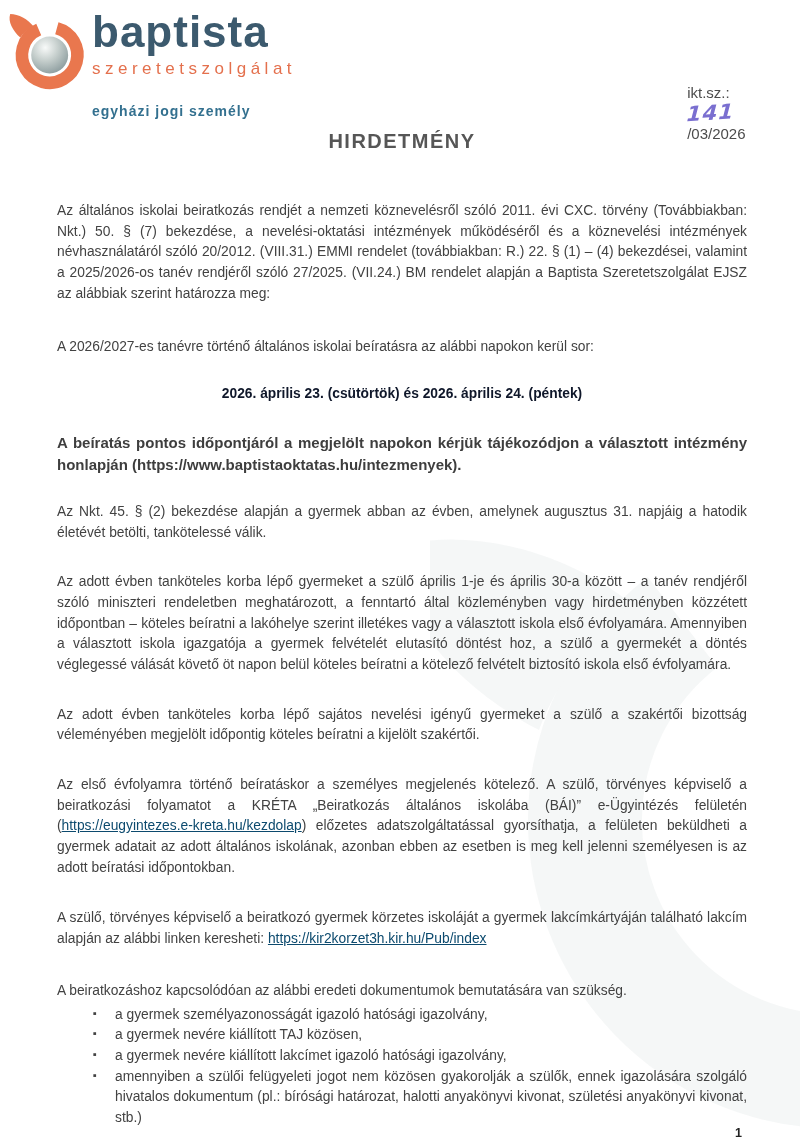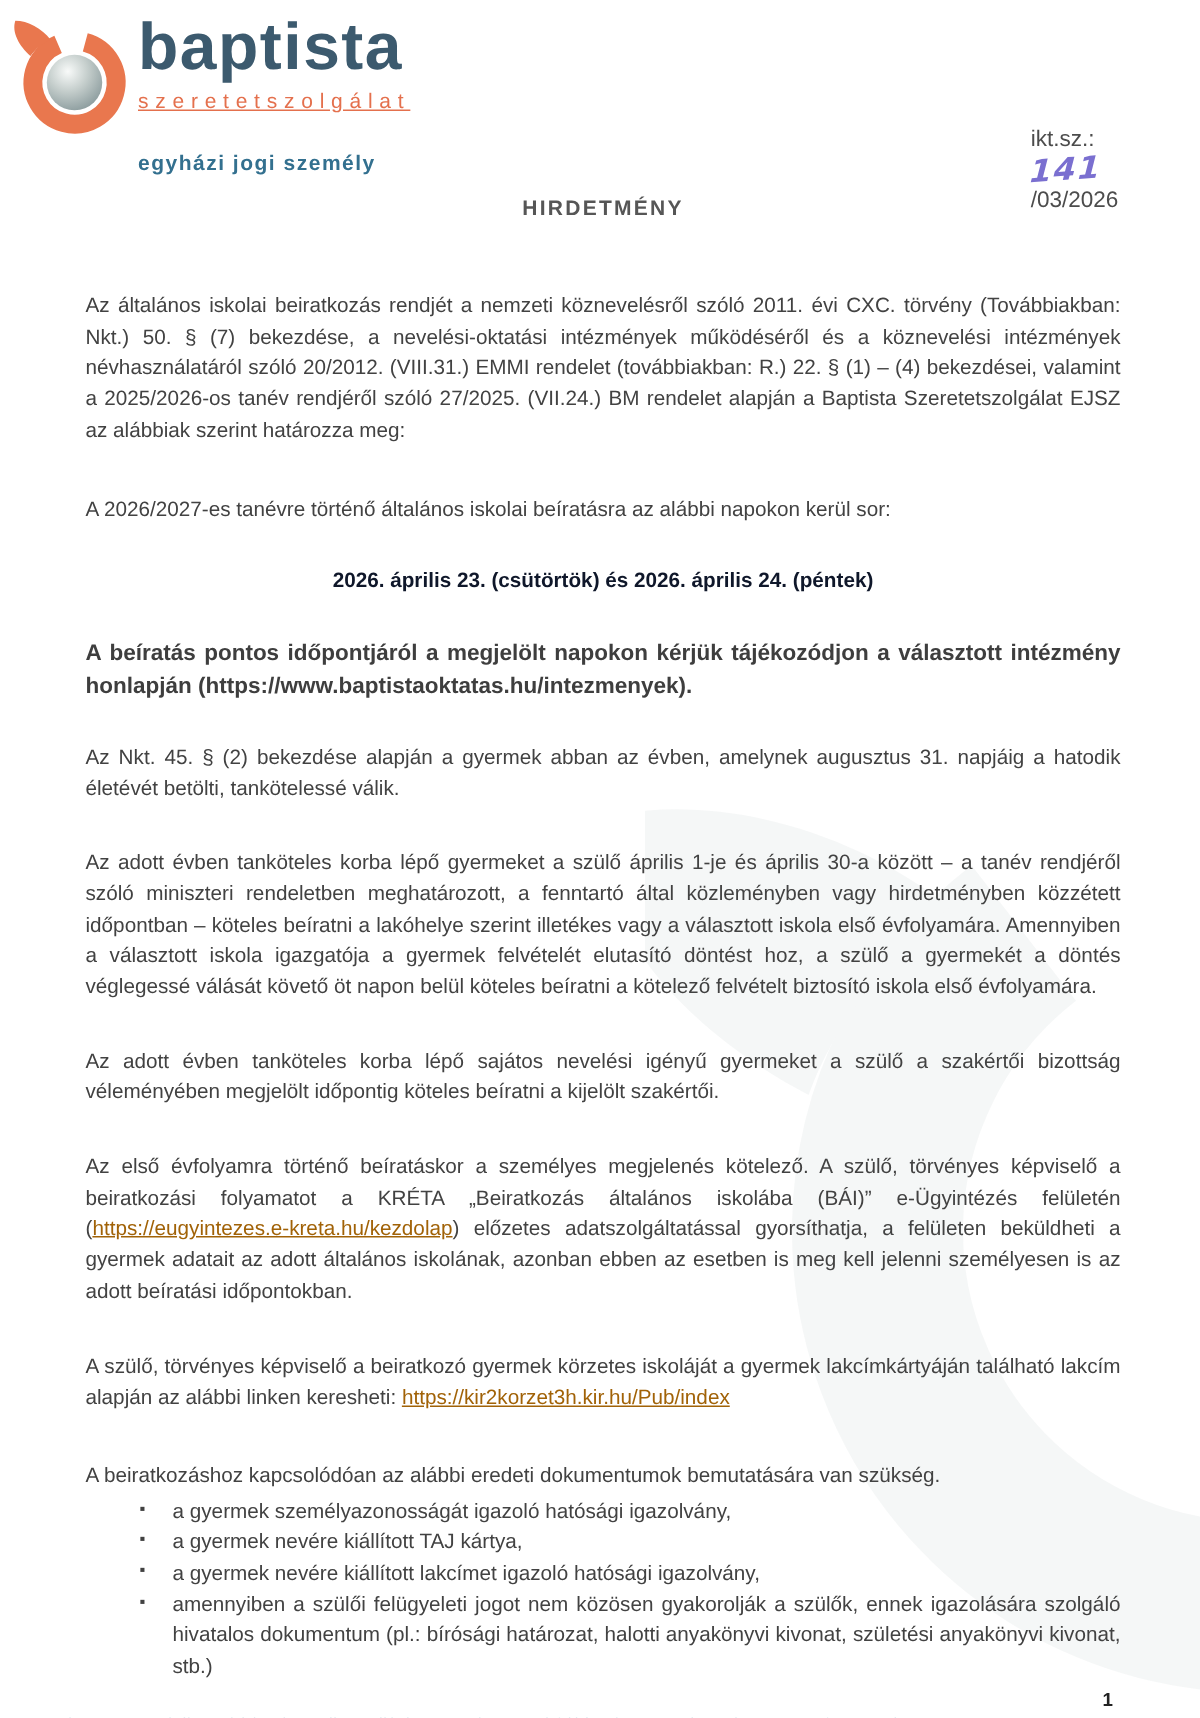--- a/index.html
+++ b/index.html
@@ -16,58 +16,58 @@
   }
   
   .logo-wrap{position:absolute;top:8px;left:6px;display:flex;align-items:flex-start;}
   .logo-mark{width:84px;height:84px;flex:0 0 auto;}
   .logo-text{margin-left:2px;padding-top:2px;}
   .logo-name{
     font-size:44px;font-weight:bold;color:#3c5a6e;line-height:1;
     letter-spacing:1px;
   }
   .logo-sub{
-    font-size:14px;color:#e4704d;letter-spacing:4.5px;margin-top:6px;line-height:1;text-decoration:underline;
+    font-size:17px;color:#e4704d;letter-spacing:4.5px;margin-top:6px;line-height:1;
   }
   .logo-tag{
     font-size:14px;font-weight:bold;color:#33708f;letter-spacing:1px;margin-top:27px;line-height:1;
   }
   
   .ikt{position:absolute;top:84px;right:52px;font-size:15px;color:#4c4c4c;display:flex;align-items:baseline;flex-direction:column;}
   .ikt .label{margin-right:12px;}
   .ikt .hand{
     color:#7a6fd0;font-size:21px;font-weight:bold;
     transform:skewX(-18deg) rotate(-4deg);display:inline-block;margin-right:14px;
     font-family:"DejaVu Sans", sans-serif;letter-spacing:1px;
   }
   
   .doc{position:absolute;top:130px;left:57px;width:690px;}
   .doc-title{
-    text-align:center;font-size:14px;font-weight:bold;color:#565656;
+    text-align:center;font-size:20px;font-weight:bold;color:#565656;
     letter-spacing:1.5px;margin:0;
   }
   .doc-subtitle{
     text-align:center;font-size:15.5px;font-weight:bold;color:#565656;
     margin:4px 0 0 0;
   }
   .doc p{font-size:13.8px;line-height:1.5;text-align:justify;margin:0;}
   .p1{margin-top:48px !important;}
   .p2{margin-top:33px !important;}
   .dates{
     margin-top:26px !important;text-align:center !important;
     font-size:19px;font-weight:bold;color:#0f172a;
   }
   .p4{margin-top:27px !important;font-weight:bold;font-size:15px !important;color:#3e3e3e;}
   .p5{margin-top:25px !important;}
   .p6{margin-top:29px !important;}
   .p7{margin-top:29px !important;}
   .p8{margin-top:29px !important;}
   .p9{margin-top:30px !important;}
   .p10{margin-top:31px !important;}
-  a.doclink{color:#a16207;text-decoration:underline;}
+  a.doclink{color:#0c4a6e;text-decoration:underline;}
   ul.docs{
     margin:3px 0 0 0;padding:0 0 0 36px;list-style:none;
   }
   ul.docs li{
     font-size:13.8px;line-height:1.5;text-align:justify;
     position:relative;padding-left:22px;
   }
   ul.docs li::before{
     content:"▪";position:absolute;left:0;top:0;font-size:11px;color:#424242;
   }
@@ -127,21 +127,21 @@
   <p class="p6">Az adott évben tanköteles korba lépő gyermeket a szülő április 1-je és április 30-a között – a tanév rendjéről szóló miniszteri rendeletben meghatározott, a fenntartó által közleményben vagy hirdetményben közzétett időpontban – köteles beíratni a lakóhelye szerint illetékes vagy a választott iskola első évfolyamára. Amennyiben a választott iskola igazgatója a gyermek felvételét elutasító döntést hoz, a szülő a gyermekét a döntés véglegessé válását követő öt napon belül köteles beíratni a kötelező felvételt biztosító iskola első évfolyamára.</p>
   <p class="p7">Az adott évben tanköteles korba lépő sajátos nevelési igényű gyermeket a szülő a szakértői bizottság véleményében megjelölt időpontig köteles beíratni a kijelölt szakértői.</p>
 
   <p class="p8"><span>Az első évfolyamra történő beíratáskor a személyes megjelenés kötelező. A szülő, törvényes képviselő a beiratkozási folyamatot a KRÉTA „Beiratkozás általános iskolába (BÁI)” e-Ügyintézés felületén (</span><a class="doclink" href="#">https://eugyintezes.e-kreta.hu/kezdolap</a><span>) előzetes adatszolgáltatással gyorsíthatja, a felületen beküldheti a gyermek adatait az adott általános iskolának, azonban ebben az esetben is meg kell jelenni személyesen is az adott beíratási időpontokban.</span></p>
 
   <p class="p9"><span>A szülő, törvényes képviselő a beiratkozó gyermek körzetes iskoláját a gyermek lakcímkártyáján található lakcím alapján az alábbi linken keresheti:  </span><a class="doclink" href="#">https://kir2korzet3h.kir.hu/Pub/index</a></p>
 
   <p class="p10">A beiratkozáshoz kapcsolódóan az alábbi eredeti dokumentumok bemutatására van szükség.</p>
   <ul class="docs">
     <li>a gyermek személyazonosságát igazoló hatósági igazolvány,</li>
-    <li>a gyermek nevére kiállított TAJ kártya,</li>
+    <li>a gyermek nevére kiállított TAJ közösen,</li>
     <li>a gyermek nevére kiállított lakcímet igazoló hatósági igazolvány,</li>
     <li>amennyiben a szülői felügyeleti jogot nem közösen gyakorolják a szülők, ennek igazolására szolgáló hivatalos dokumentum (pl.: bírósági határozat, halotti anyakönyvi kivonat, születési anyakönyvi kivonat, stb.)</li>
 
   </ul>
 
 </div>
 
 <div class="footer">
   <div>Baptista Szeretetszolgálat Egyházi Jogi Személy    Székhely: 1111 Budapest, Budafoki út 34/B.    Postacím: Budapest, 1391 Pf. 241.    Tel.: +36-1-466-5978    Fax.: +36-1-365-6406</div>
   

